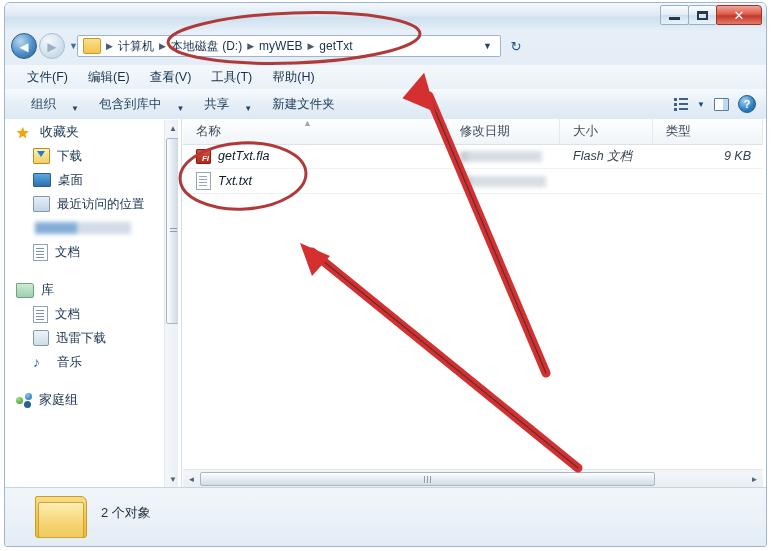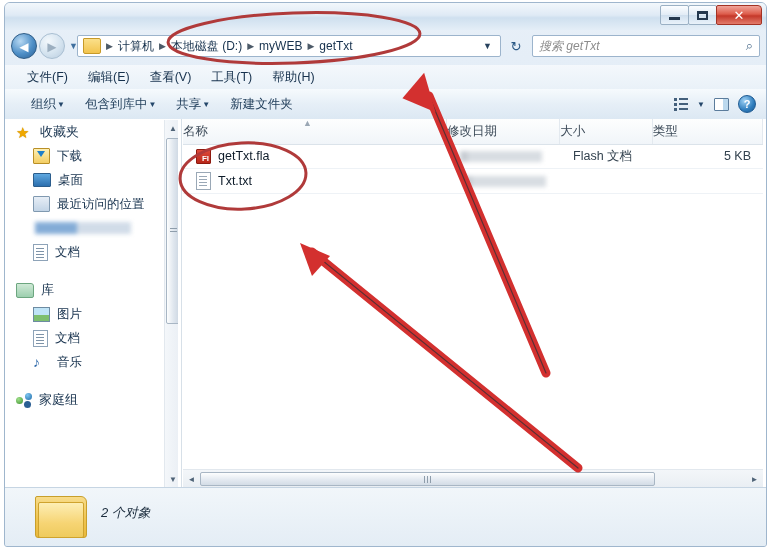--- a/index.html
+++ b/index.html
@@ -138,21 +138,21 @@
 
   
   .toolbar {
     position: absolute; left: 0; top: 86px; right: 0; height: 30px;
     background: linear-gradient(to bottom, #f6fafd 0%, #e6eff7 50%, #dce8f3 100%);
     border-bottom: 1px solid #b9cbdc;
     display: flex; align-items: center; padding-left: 16px;
   }
   .tbitem {
     font-size: 12.5px; color: #1d3b58;
-    padding: 3px 10px; display: flex; align-items: center; gap: 1px;
+    padding: 3px 10px; display: flex; align-items: flex-end; gap: 15px;
     white-space: nowrap;
   }
   .tbcaret { font-size: 8px; color: #24466a; }
   .tbright { margin-left: auto; display: flex; align-items: center; padding-right: 10px; gap: 9px; }
   .viewicon { display:flex; align-items:center; gap:1px; }
   .vi-rows { display:flex; flex-direction:column; gap:2px; }
   .vi-row { display:flex; align-items:center; gap:2px; }
   .vi-dot { width:3px; height:3px; background:#44607c; }
   .vi-line { width:9px; height:2px; background:#44607c; }
   .paneicon {
@@ -299,37 +299,38 @@
   }
   .colheader {
     position: absolute; left: 0; top: 0; right: 0; height: 25px;
     background: linear-gradient(to bottom, #fdfefe 0%, #f1f5f9 100%);
     border-bottom: 1px solid #dbe3ea;
     display: flex; align-items: center;
     font-size: 12.5px; color: #3c4a58;
   }
   .col {
     height: 25px; display: flex; align-items: center;
-    box-sizing: border-box;
+    padding-left: 13px; box-sizing: border-box;
     border-right: 1px solid #e3e9ef;
     position: relative;
   }
   .col.name { width: 268px; }
   .col.date { width: 115px; }
   .col.type { width: 112px; }
   .col.size { width: 94px; }
   .sortmark {
     position: absolute; left: 120px; top: -1px;
     color: #9aa7b4; font-size: 9px;
   }
   .rows { position: absolute; left: 0; top: 25px; right: 0; bottom: 20px; }
   .row {
     height: 24px; display: flex; align-items: center;
     font-size: 12.5px; color: #0d1b29;
     border-bottom: 1px solid #eef2f6;
+    font-style: italic;
   }
   .cell { height: 24px; display:flex; align-items:center; box-sizing:border-box; }
   .cell.name { width: 268px; padding-left: 13px; gap: 7px; }
   .cell.date { width: 115px; padding-left: 13px; }
   .cell.type { width: 112px; padding-left: 13px; color:#33424f; }
   .cell.size { width: 94px; padding-right: 12px; justify-content: flex-end; color:#33424f; }
   .blurdate {
     width: 82px; height: 11px;
     background: linear-gradient(to right,#c8cdd3 0 10%, #d8dde2 10% 100%);
     filter: blur(2.2px);
@@ -376,21 +377,20 @@
   .hs-grip {
     position:absolute; left:50%; top:50%; margin:-3px 0 0 -4px; width:8px; height:7px;
     background: repeating-linear-gradient(to right,#8e9dab 0 1px, transparent 1px 3px);
   }
 
   
   .statusbar {
     position: absolute; left: 0; right: 0; bottom: 0; height: 58px;
     background: linear-gradient(to bottom, #f1f6fa 0%, #e4edf5 100%);
     border-top: 1px solid #c6d5e3;
-    font-style: italic;
   }
   .statusfolder {
     position: absolute; left: 30px; top: 6px;
     width: 52px; height: 44px;
   }
   .sf-back {
     position:absolute; left: 0; top: 2px; width: 50px; height: 40px;
     background: linear-gradient(to bottom, #f8dc8a 0%, #efc451 55%, #e9b93c 100%);
     border: 1px solid #c89f2b;
     border-radius: 2px 6px 3px 3px;
@@ -455,24 +455,20 @@
         <span class="crumb">myWEB</span>
         <span class="crumb sep">▶</span>
         <span class="crumb">getTxt</span>
         <span class="addr-caret">▼</span>
       </div>
 
       <div class="refreshbtn">
           <span>↻</span>
         </div>
 
-      <div class="searchbox">
-        <span class="ph">搜索 getTxt</span>
-        <span class="mag">⌕</span>
-      </div>
     </div>
 
     <div class="menubar">
       <div class="menuitem">文件(F)</div>
       <div class="menuitem">编辑(E)</div>
       <div class="menuitem">查看(V)</div>
       <div class="menuitem">工具(T)</div>
       <div class="menuitem">帮助(H)</div>
     </div>
 
@@ -547,26 +543,26 @@
             <span>文档</span>
           </div>
 
           <div class="navgap"></div>
 
           <div class="navitem root">
             <span class="navicon ic-libfolder"></span>
             <span>库</span>
           </div>
           <div class="navitem sub">
-            <span class="navicon ic-picture"></span>
-            <span>图片</span>
-          </div>
-          <div class="navitem sub">
             <span class="navicon ic-doc"></span>
             <span>文档</span>
+          </div>
+          <div class="navitem sub">
+            <span class="navicon ic-thunder"></span>
+            <span>迅雷下载</span>
           </div>
           <div class="navitem sub">
             <span class="navicon ic-music">♪</span>
             <span>音乐</span>
           </div>
 
           <div class="navgap"></div>
 
           <div class="navitem root">
             <span class="navicon ic-home"></span>
@@ -606,21 +602,21 @@
         <div class="rows">
           <div class="row">
             <div class="cell name">
               <span class="ic-fla">Fl</span>
               <span>getTxt.fla</span>
             </div>
             <div class="cell date">
               <span class="blurdate"></span>
             </div>
             <div class="cell type">Flash 文档</div>
-            <div class="cell size">5 KB</div>
+            <div class="cell size">9 KB</div>
           </div>
 
           <div class="row">
             <div class="cell name">
               <span class="ic-txt"></span>
               <span>Txt.txt</span>
             </div>
             <div class="cell date">
               <span class="blurdate"></span>
             </div>

